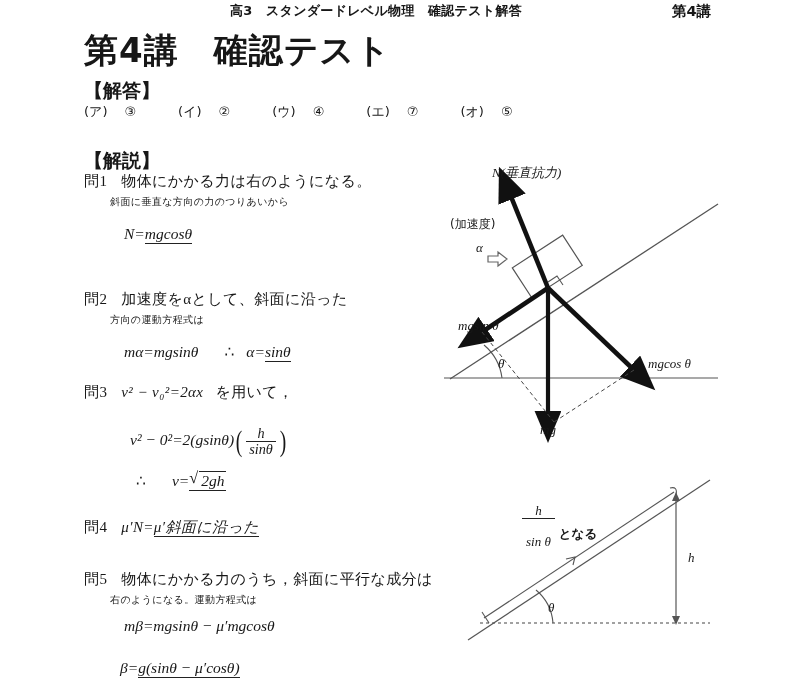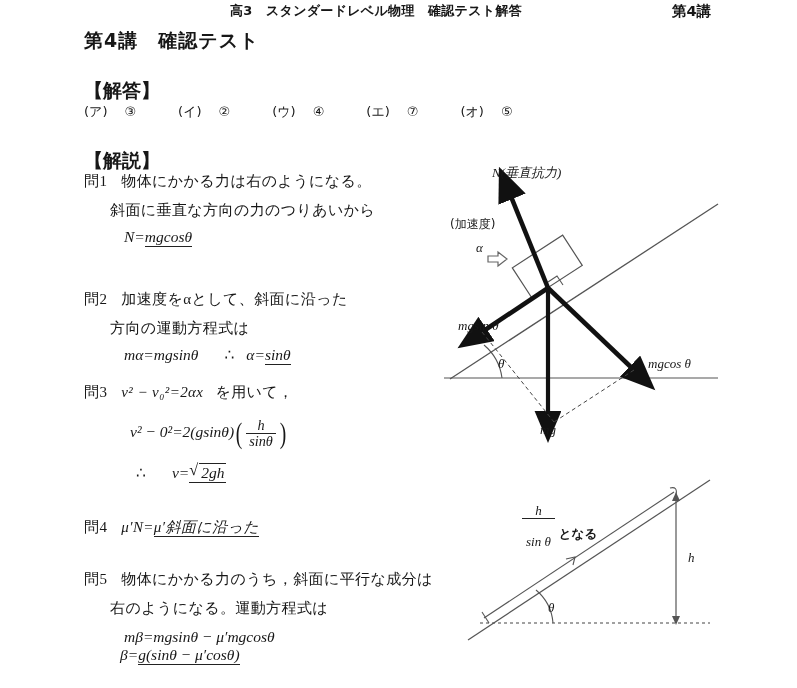--- a/index.html
+++ b/index.html
@@ -46,21 +46,21 @@
     font-weight: bold;
     white-space: nowrap;
     font-family: "DejaVu Sans", "Liberation Sans", sans-serif;
   }
 
   
   .doc-title {
     position: absolute;
     left: 84px;
     top: 28px;
-    font-size: 19px;
+    font-size: 34px;
     font-weight: bold;
     letter-spacing: 1px;
     white-space: nowrap;
     font-family: "DejaVu Sans", "Liberation Sans", sans-serif;
   }
 
   
   .section-label {
     position: absolute;
     font-size: 19px;
@@ -95,32 +95,32 @@
     left: 84px;
     width: 400px;
   }
   .prob-head {
     font-size: 15px;
     white-space: nowrap;
     letter-spacing: 0.4px;
   }
   .prob-head .tag { margin-right: 14px; }
   .prob-line {
-    font-size: 15px;
+    font-size: 10px;
     white-space: nowrap;
     letter-spacing: 0.4px;
-    margin-top: 10px;
+    margin-top: 4px;
     margin-left: 26px;
   }
   .eq {
     font-family: "Liberation Serif", "DejaVu Serif", serif;
     font-style: italic;
     font-size: 15.5px;
     white-space: nowrap;
-    margin-top: 8px;
+    margin-top: 16px;
     margin-left: 40px;
   }
   .eq .up { font-style: normal; }
   .ul { border-bottom: 1.2px solid #222; padding-bottom: 1px; }
   .sp { display: inline-block; width: 26px; }
   .sp-sm { display: inline-block; width: 12px; }
 
   
   .frac {
     display: inline-block;
@@ -258,41 +258,41 @@
     <div class="prob-line">方向の運動方程式は</div>
     <div class="eq">
       <span>mα=mgsinθ</span><span class="sp"></span><span class="up">∴</span><span class="sp-sm"></span><span>α=</span><span class="ul">sinθ</span>
     </div>
   </div>
 
   <div class="prob" style="top:383px;">
     <div class="prob-head">
       <span class="tag">問3</span><span style="font-style:italic">v² − v₀²=2αx</span><span class="sp-sm"></span><span>を用いて，</span>
     </div>
-    <div class="eq" style="margin-left:46px;margin-top:14px;">
+    <div class="eq" style="margin-left:46px;margin-top:22px;">
       <span>v² − 0²=2(gsinθ)</span><span class="paren-big">(</span><span class="frac"><span class="num">h</span><span class="den">sinθ</span></span><span class="paren-big">)</span>
     </div>
     <div class="eq" style="margin-left:52px;margin-top:12px;">
       <span class="up">∴</span><span class="sp"></span><span>v=</span><span class="ul"><span class="radical"><span class="rad-body">2gh</span></span></span>
     </div>
   </div>
 
   <div class="prob" style="top:518px;">
     <div class="prob-head">
       <span class="tag">問4</span><span style="font-style:italic">μ′N=</span><span style="font-style:italic" class="ul">μ′斜面に沿った</span>
     </div>
   </div>
 
   <div class="prob" style="top:570px;">
     <div class="prob-head">
       <span class="tag">問5</span><span>物体にかかる力のうち，斜面に平行な成分は</span>
     </div>
     <div class="prob-line">右のようになる。運動方程式は</div>
     <div class="eq" style="margin-top:10px;">mβ=mgsinθ − μ′mgcosθ</div>
-    <div class="eq" style="margin-left:36px;margin-top:0;">
+    <div class="eq" style="margin-left:36px;margin-top:24px;">
       <span>β=</span><span class="ul">g(sinθ − μ′cosθ)</span>
     </div>
   </div>
 
   <div class="figure" id="figure-forces">
     <svg width="361" height="300" viewBox="0 0 361 300">
       <defs>
         <marker id="solidArrow" markerWidth="9" markerHeight="9" refX="1.2" refY="3.2" orient="auto" markerUnits="strokeWidth">
           <path d="M0,0 L0,6.4 L7.6,3.2 z" fill="#111111"></path>
         </marker>

